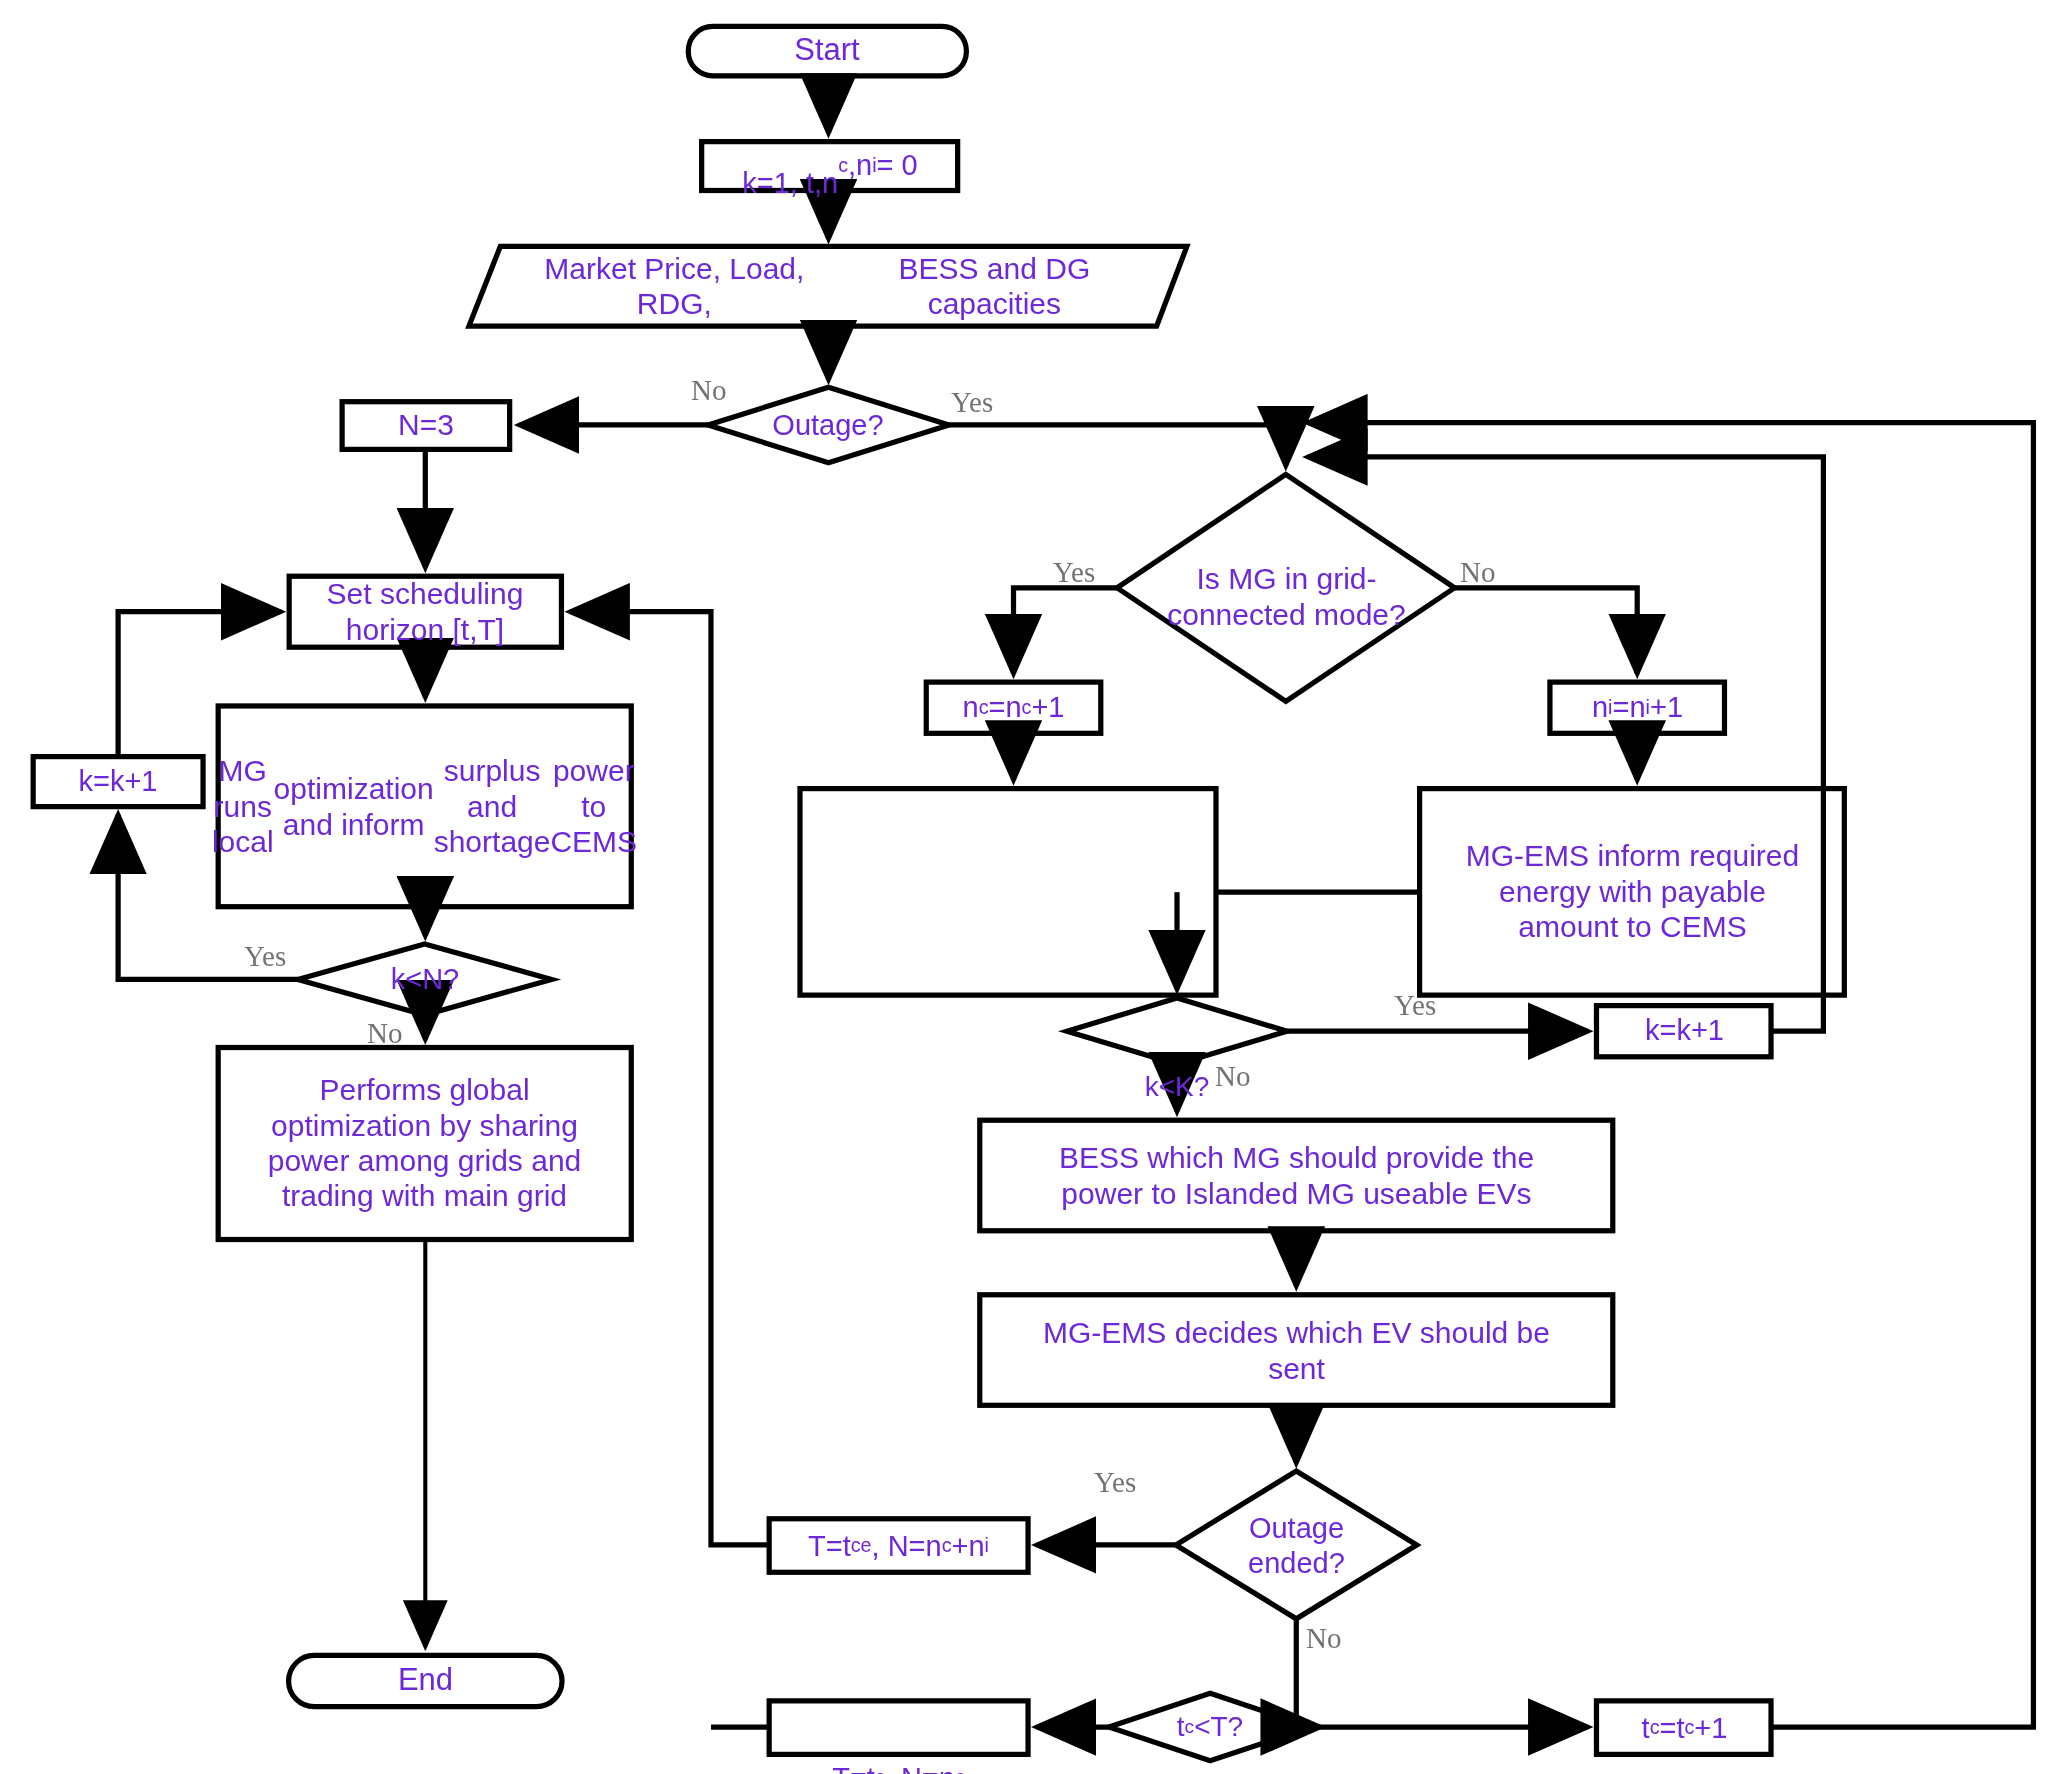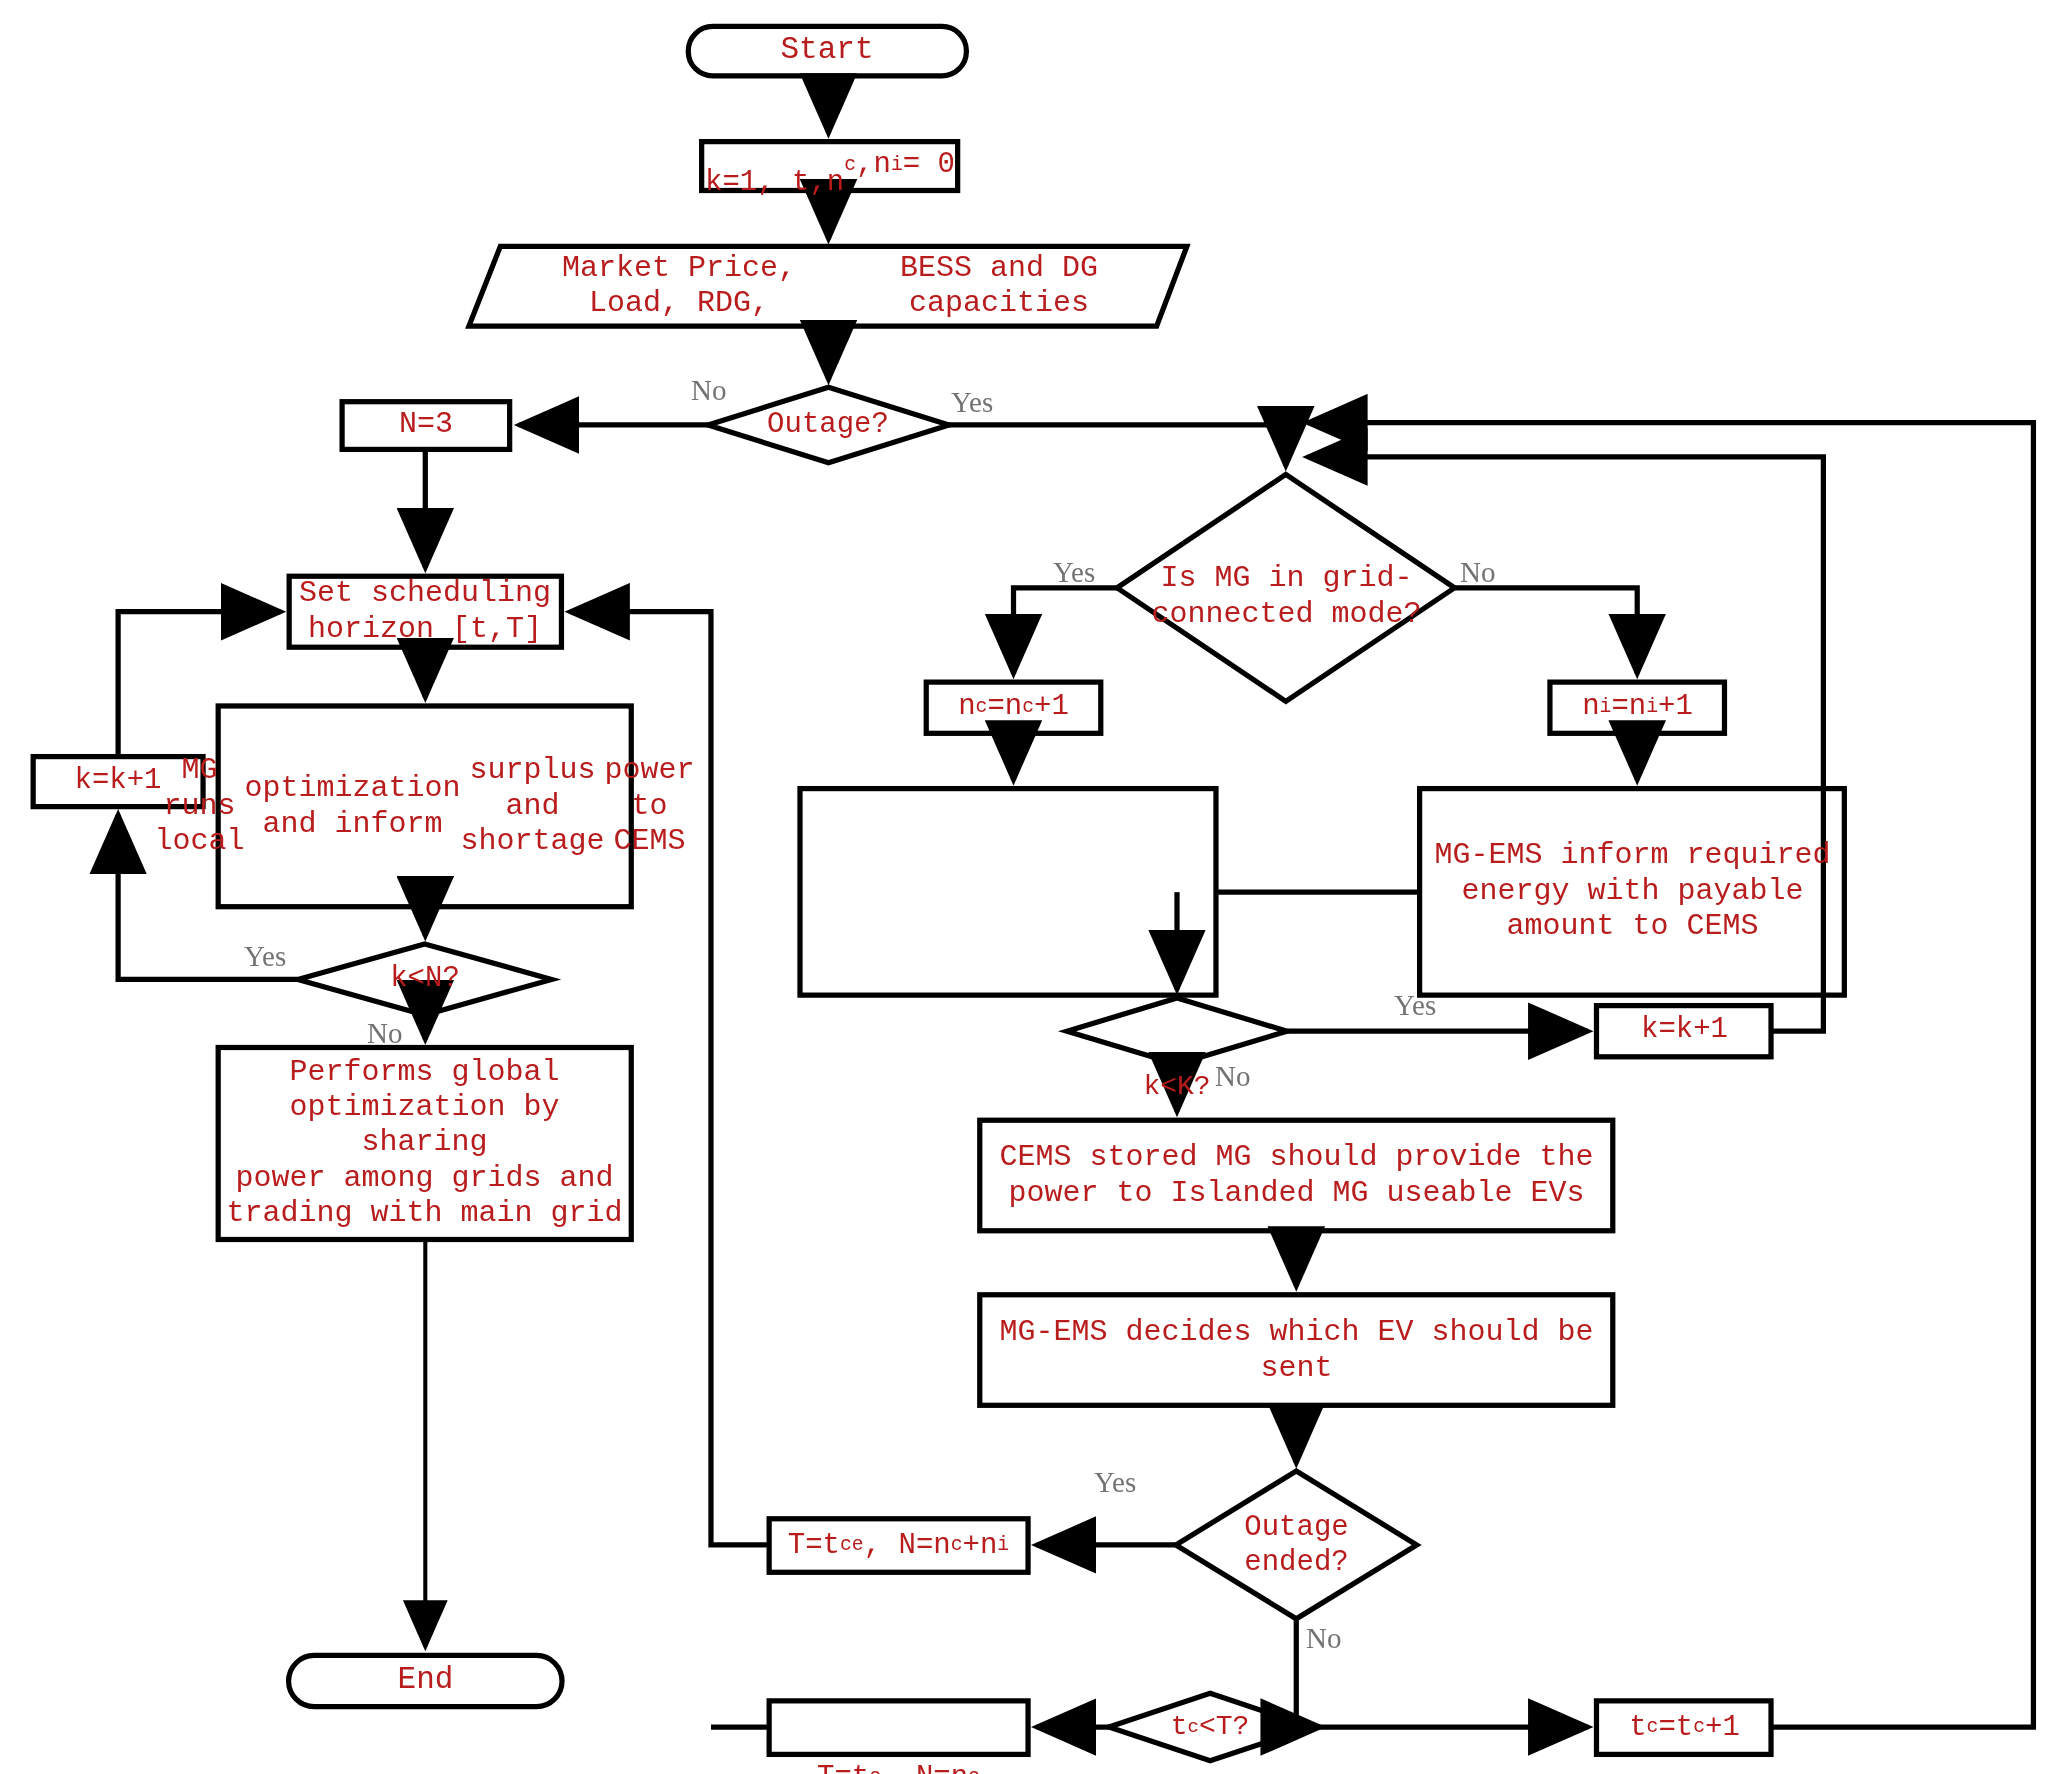--- a/index.html
+++ b/index.html
@@ -9,22 +9,22 @@
     background:#ffffff;
     font-family:"Liberation Serif", serif;
     overflow:hidden;
   }
   svg.flow{position:absolute;left:0;top:0;width:2066px;height:1775px;}
   .shp{fill:#ffffff;stroke:#000000;stroke-width:9;}
   .ln{stroke:#000000;stroke-width:9;fill:none;stroke-linecap:butt;}
   .ln-thin{stroke:#000000;stroke-width:7;fill:none;}
   .lbl{
     position:absolute;
-    font-family:Liberation Mono, monospace;
-    color:#b91c1c;
+    font-family:Liberation Sans, sans-serif;
+    color:#6d28d9;
     text-align:center;
     line-height:1.18;
     white-space:pre-line;
     pointer-events:none;
     display:flex;align-items:center;justify-content:center;
   }
   .f48{font-size:28px;}
   .f50{font-size:29px;}
   .f52{font-size:30px;}
   .f54{font-size:31px;}
@@ -213,21 +213,21 @@
     <span>MG-EMS inform required</span>
     <span>energy with payable</span>
     <span>amount to CEMS</span>
   </div>
 
   <div class="lbl f48" style="left:1116px;top:1068px;width:122px;height:38px;text-align:right;">k&lt;K?</div>
 
   <div class="lbl f50" style="left:1597px;top:1005px;width:175px;height:51px;">k=k+1</div>
 
   <div class="lbl f52" style="left:980px;top:1120px;width:633px;height:111px;flex-direction:column;">
-    <span>CEMS stored MG should provide the</span>
+    <span>BESS which MG should provide the</span>
     <span>power to Islanded MG useable EVs</span>
   </div>
 
   <div class="lbl f52" style="left:980px;top:1295px;width:633px;height:111px;flex-direction:column;">
     <span>MG-EMS decides which EV should be</span>
     <span>sent</span>
   </div>
 
   <div class="lbl f50" style="left:1209px;top:1506px;width:175px;height:79px;flex-direction:column;">
     <span>Outage</span>

